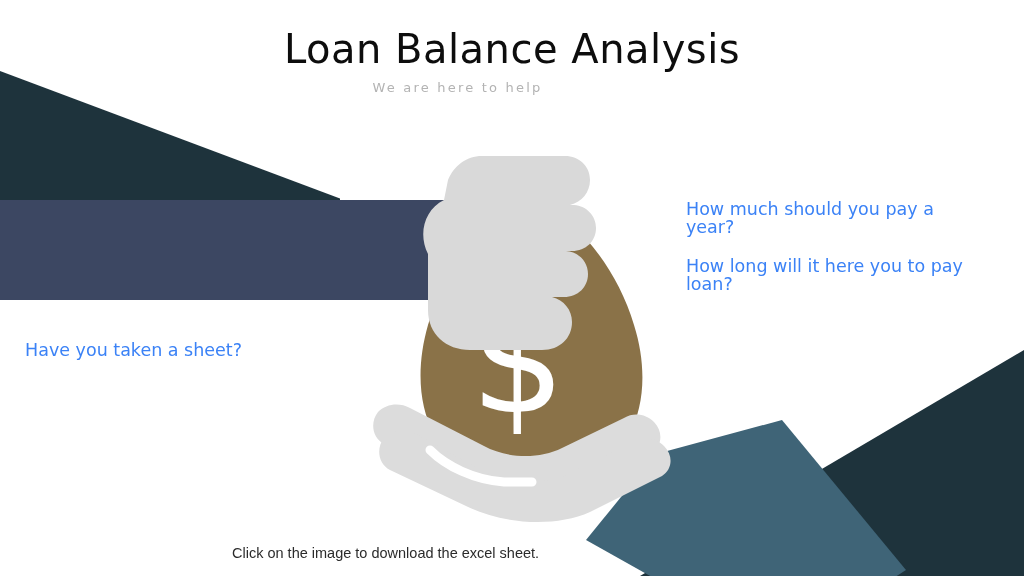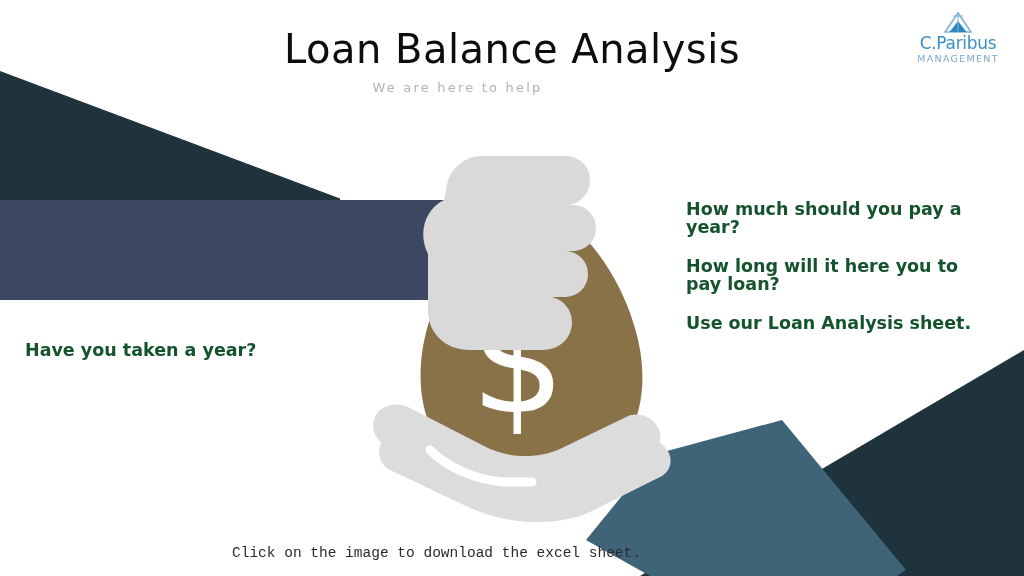--- a/index.html
+++ b/index.html
@@ -87,35 +87,35 @@
     font-size: 9.5px;
     color: #7fa8c4;
     letter-spacing: 1.3px;
   }
 
   
   .body-text {
     position: absolute;
     font-family: "DejaVu Sans", sans-serif;
     font-size: 17.5px;
-    font-weight: bold;
-    color: #14532d;
+    font-weight: normal;
+    color: #3b82f6;
     line-height: 1.03;
   }
   #left-column  { left: 25px;  top: 341px; width: 345px; }
   #right-column { left: 686px; top: 200px; width: 300px; }
   .body-text p { margin: 0 0 21px 0; }
   .body-text p:last-child { margin-bottom: 0; }
 
   #caption {
     position: absolute;
     left: 232px; top: 545px;
     font-size: 14.5px;
     color: #2b2b2b;
-    font-family: Liberation Mono, monospace;
+    font-family: Liberation Sans, sans-serif;
   }
 
   
   #illustration {
     position: absolute;
     left: 366px; top: 150px;
     width: 306px; height: 390px;
   }
 </style>
 </head>
@@ -197,36 +197,25 @@
                  Z" fill="#d9d9d9"></path>
       </g>
     </svg>
   </div>
 
   <div id="header">
     <div id="page-title">Loan Balance Analysis</div>
     <div id="page-subtitle">We are here to help</div>
   </div>
 
-  <div id="logo">
-    <svg id="logo-mark" width="30" height="22" viewBox="0 0 30 22" xmlns="http://www.w3.org/2000/svg">
-      <path d="M15 1 L28 20 L2 20 Z" fill="none" stroke="#7fb4d8" stroke-width="1.6"></path>
-      <path d="M15 9 L23.5 20 L6.5 20 Z" fill="#2e86c1"></path>
-      <line x1="15" y1="0" x2="15" y2="20" stroke="#7fb4d8" stroke-width="1"></line>
-      <line x1="10" y1="4" x2="20" y2="4" stroke="#7fb4d8" stroke-width="1"></line>
-    </svg>
-    <div id="logo-name">C.Paribus</div>
-    <div id="logo-sub">MANAGEMENT</div>
-  </div>
 
   <div class="body-text" id="left-column">
-    <p>Have you taken a year?</p>
+    <p>Have you taken a sheet?</p>
   </div>
 
   <div class="body-text" id="right-column">
     <p>How much should you pay a year?</p>
     <p>How long will it here you to pay loan?</p>
-    <p>Use our Loan Analysis sheet.</p>
   </div>
 
   <div id="caption">Click on the image to download the excel sheet.</div>
 
 </div>
 
 </body></html>

